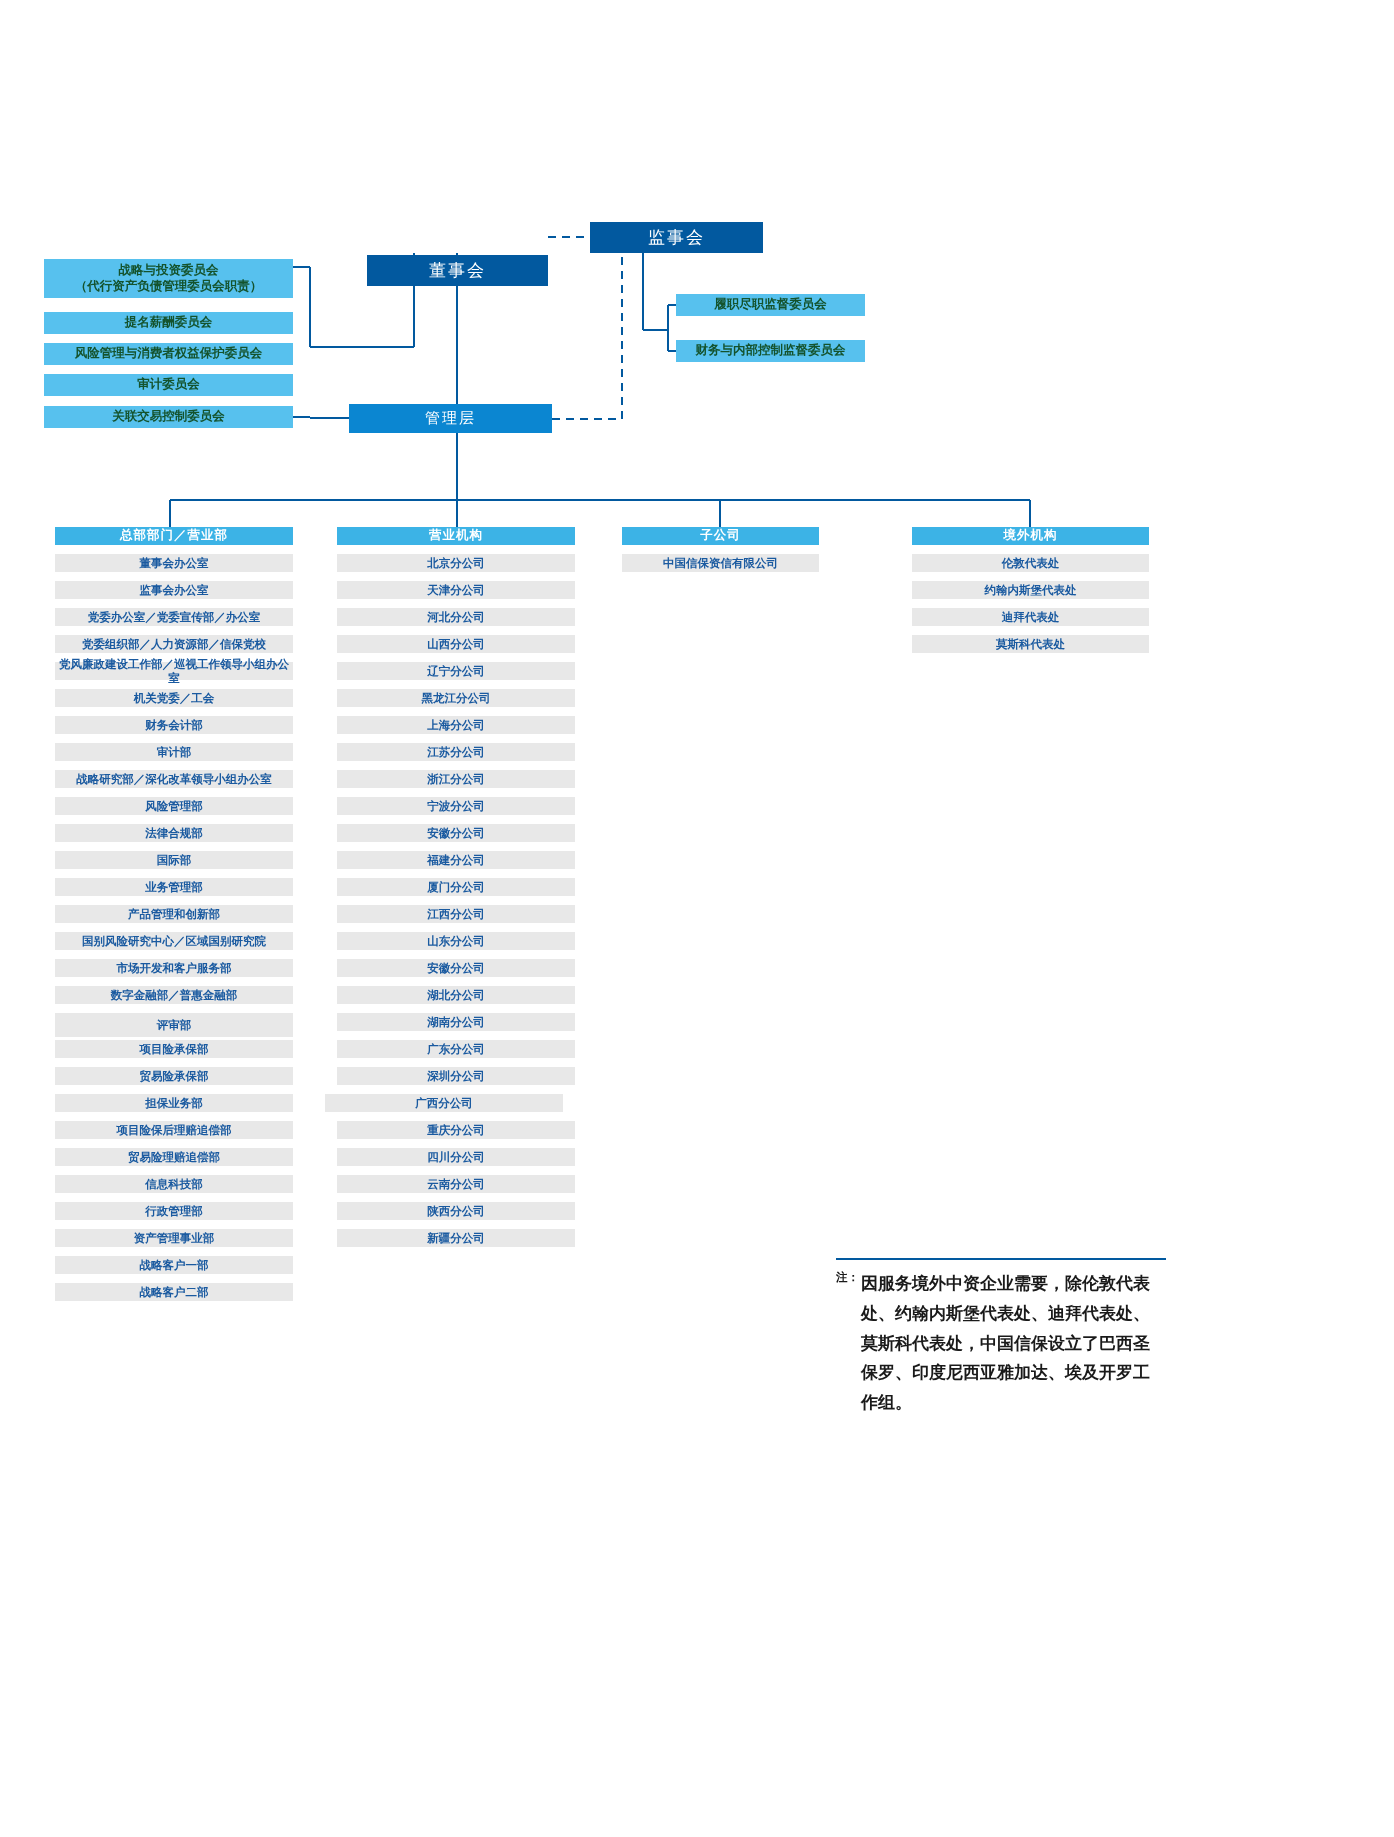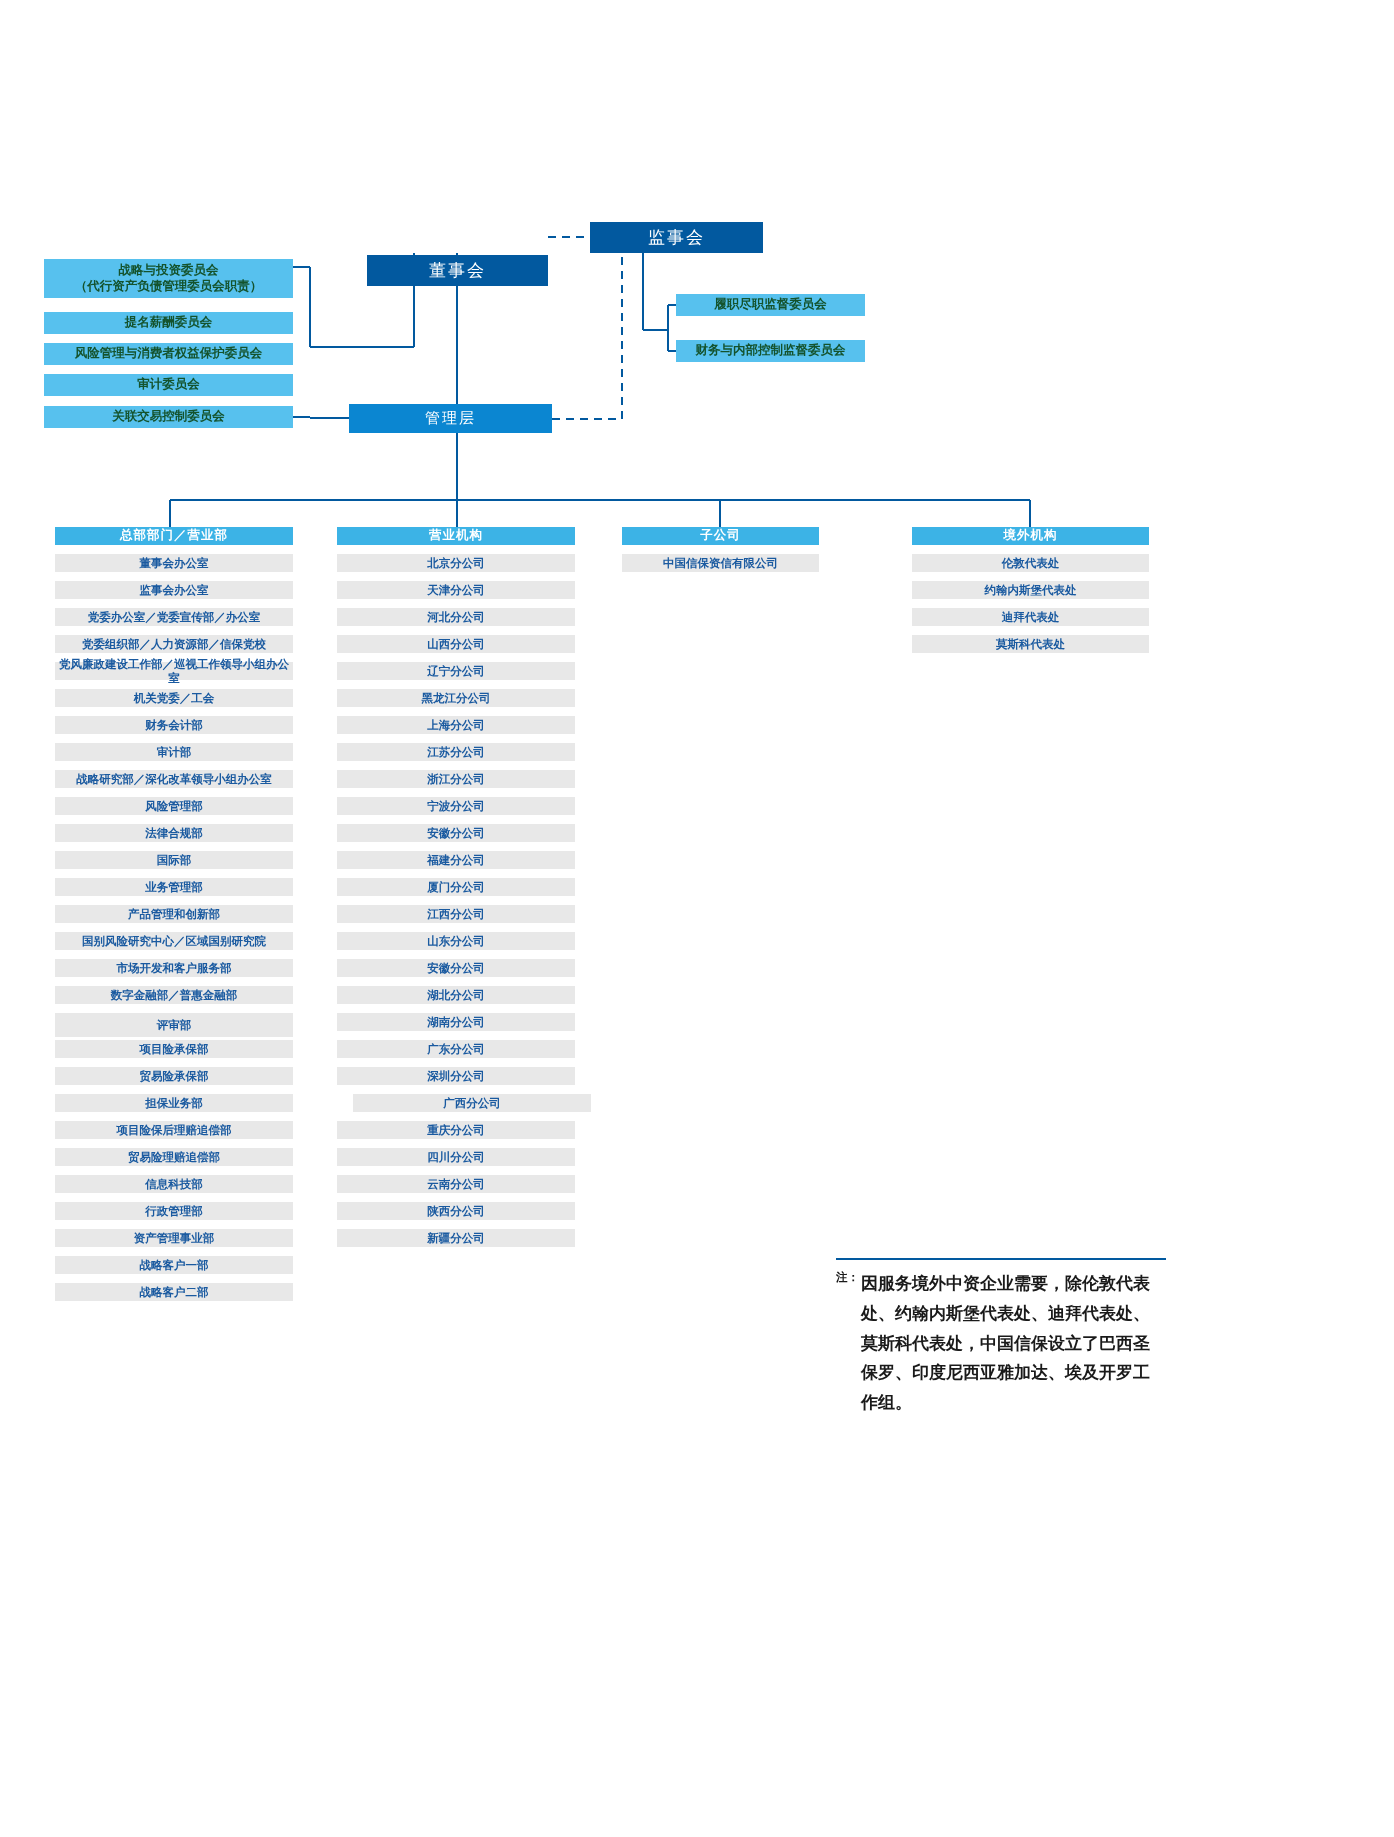--- a/index.html
+++ b/index.html
@@ -245,21 +245,21 @@
       </div>
       <div class="box cell" style="left: 337px; top: 1013px; width: 238px; height: 18px;">
         <span>湖南分公司</span>
       </div>
       <div class="box cell" style="left: 337px; top: 1040px; width: 238px; height: 18px;">
         <span>广东分公司</span>
       </div>
       <div class="box cell" style="left: 337px; top: 1067px; width: 238px; height: 18px;">
         <span>深圳分公司</span>
       </div>
-      <div class="box cell" style="left: 353px; top: 1094px; width: 238px; height: 18px;">
+      <div class="box cell" style="left: 325px; top: 1094px; width: 238px; height: 18px;">
         <span>广西分公司</span>
       </div>
       <div class="box cell" style="left: 337px; top: 1121px; width: 238px; height: 18px;">
         <span>重庆分公司</span>
       </div>
       <div class="box cell" style="left: 337px; top: 1148px; width: 238px; height: 18px;">
         <span>四川分公司</span>
       </div>
       <div class="box cell" style="left: 337px; top: 1175px; width: 238px; height: 18px;">
         <span>云南分公司</span>

